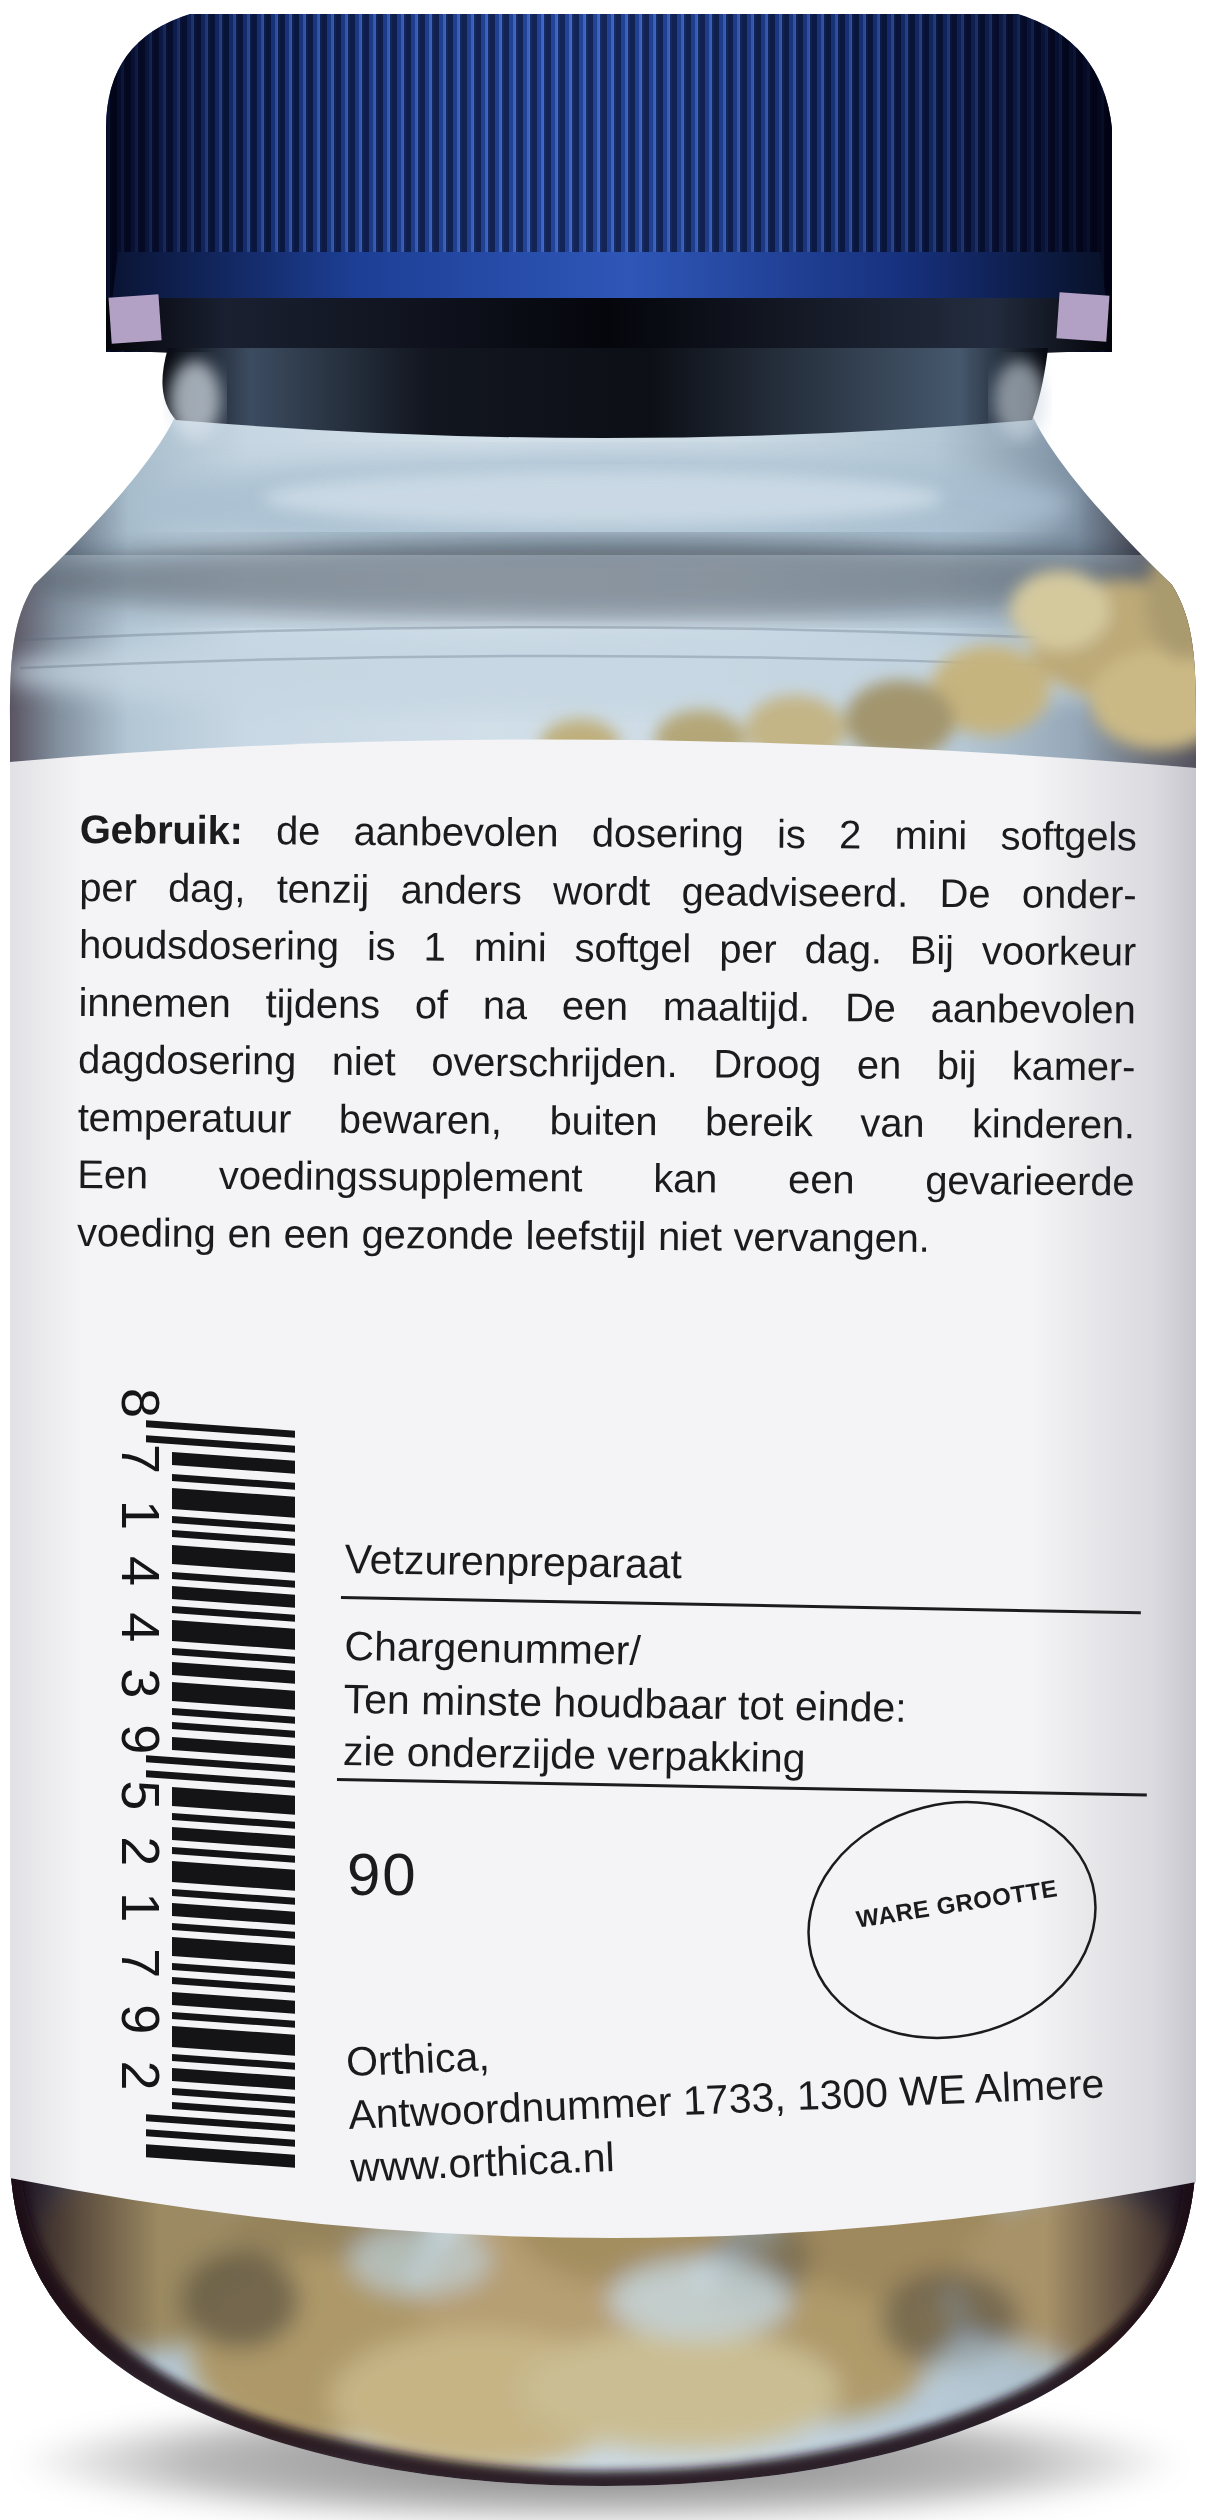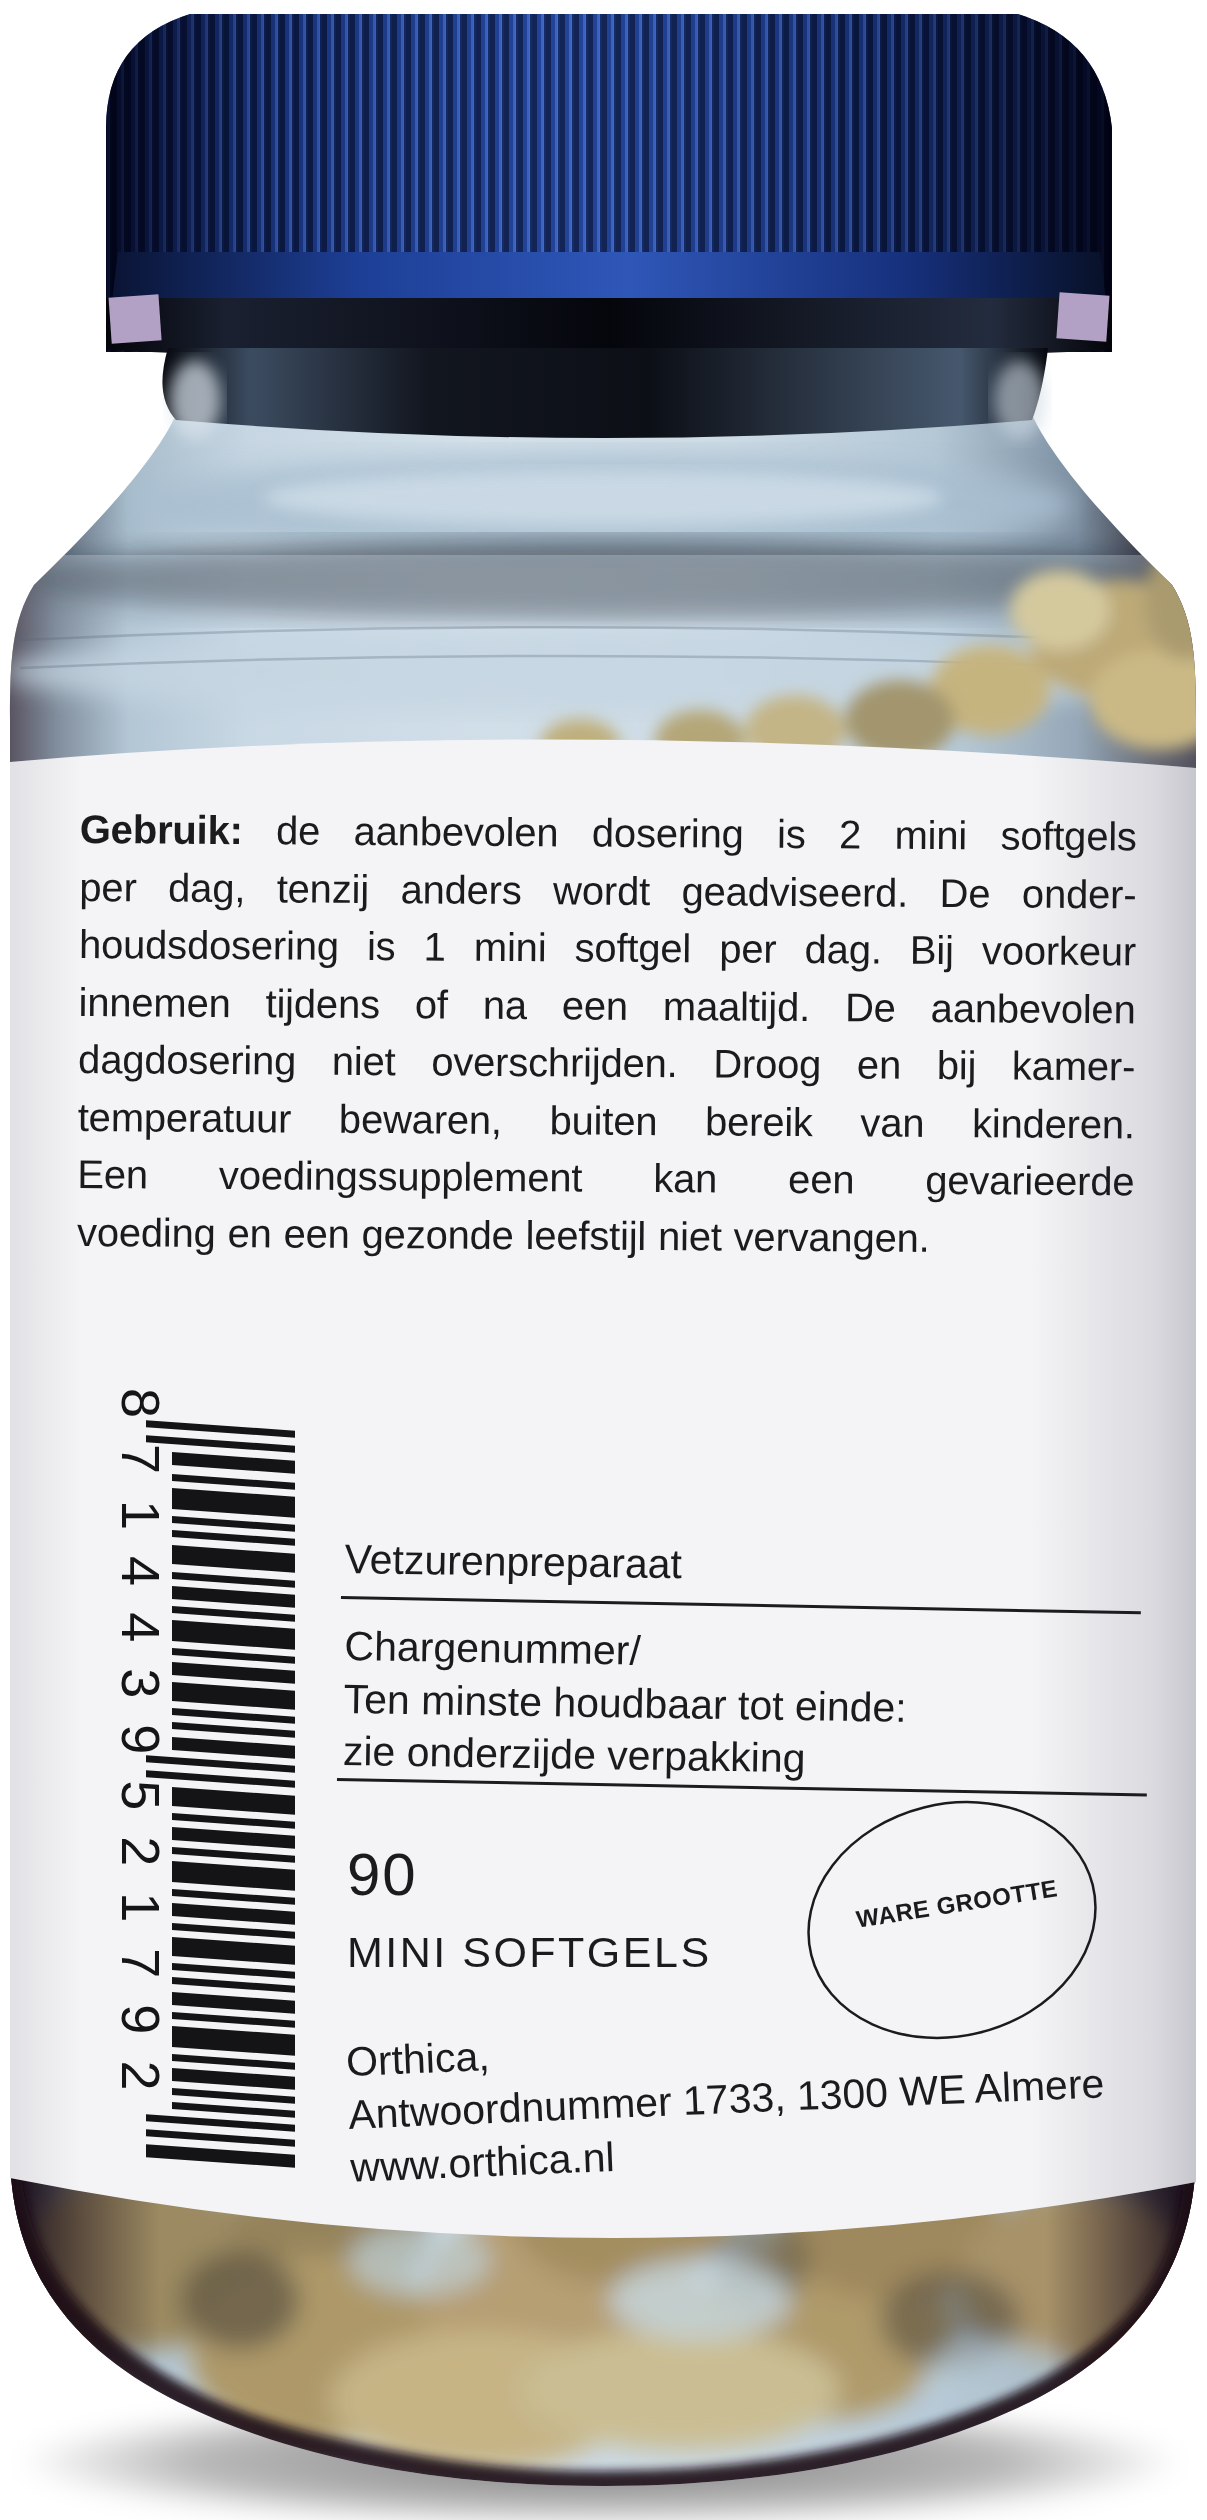--- a/index.html
+++ b/index.html
@@ -263,21 +263,20 @@
   <div class="rule rule1"></div>
 
   <div class="txt batch">
     <div>Chargenummer/</div>
     <div>Ten minste houdbaar tot einde:</div>
     <div>zie onderzijde verpakking</div>
   </div>
   <div class="rule rule2"></div>
 
   <div class="txt count-num">90</div>
-  <div class="txt count-unit">MINI SOFTGELS</div>
 
   <div class="txt badge-text">WARE GROOTTE</div>
 
   <div class="txt mfr">
     <div>Orthica,</div>
     <div>Antwoordnummer 1733, 1300 WE Almere</div>
     <div>www.orthica.nl</div>
   </div>
 </div>
 

